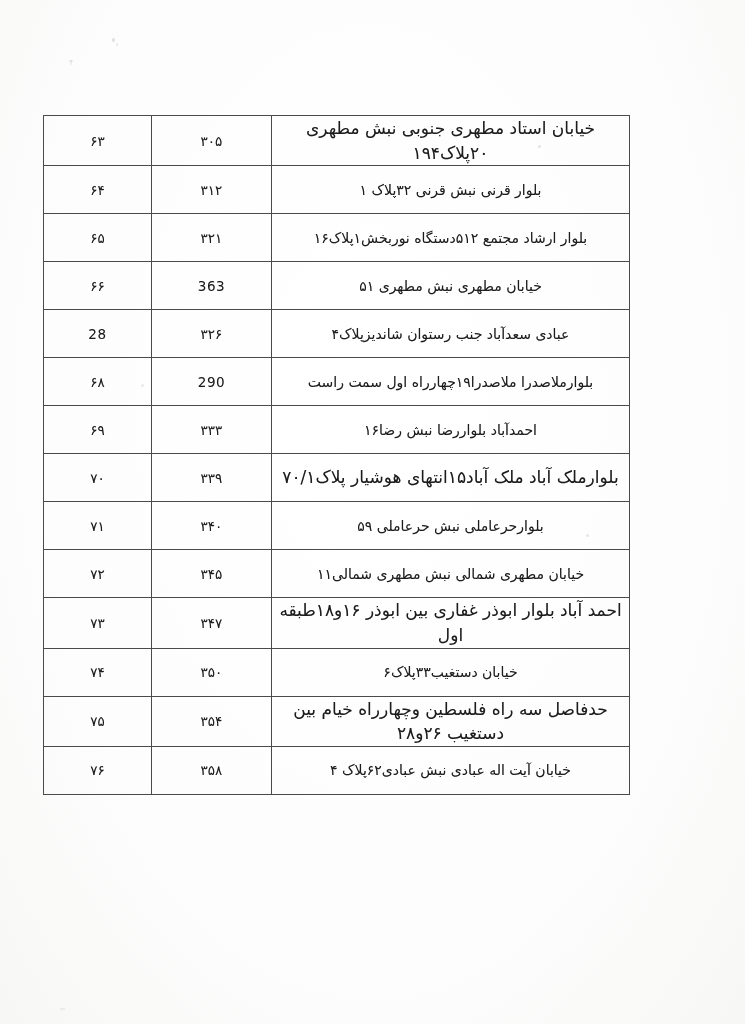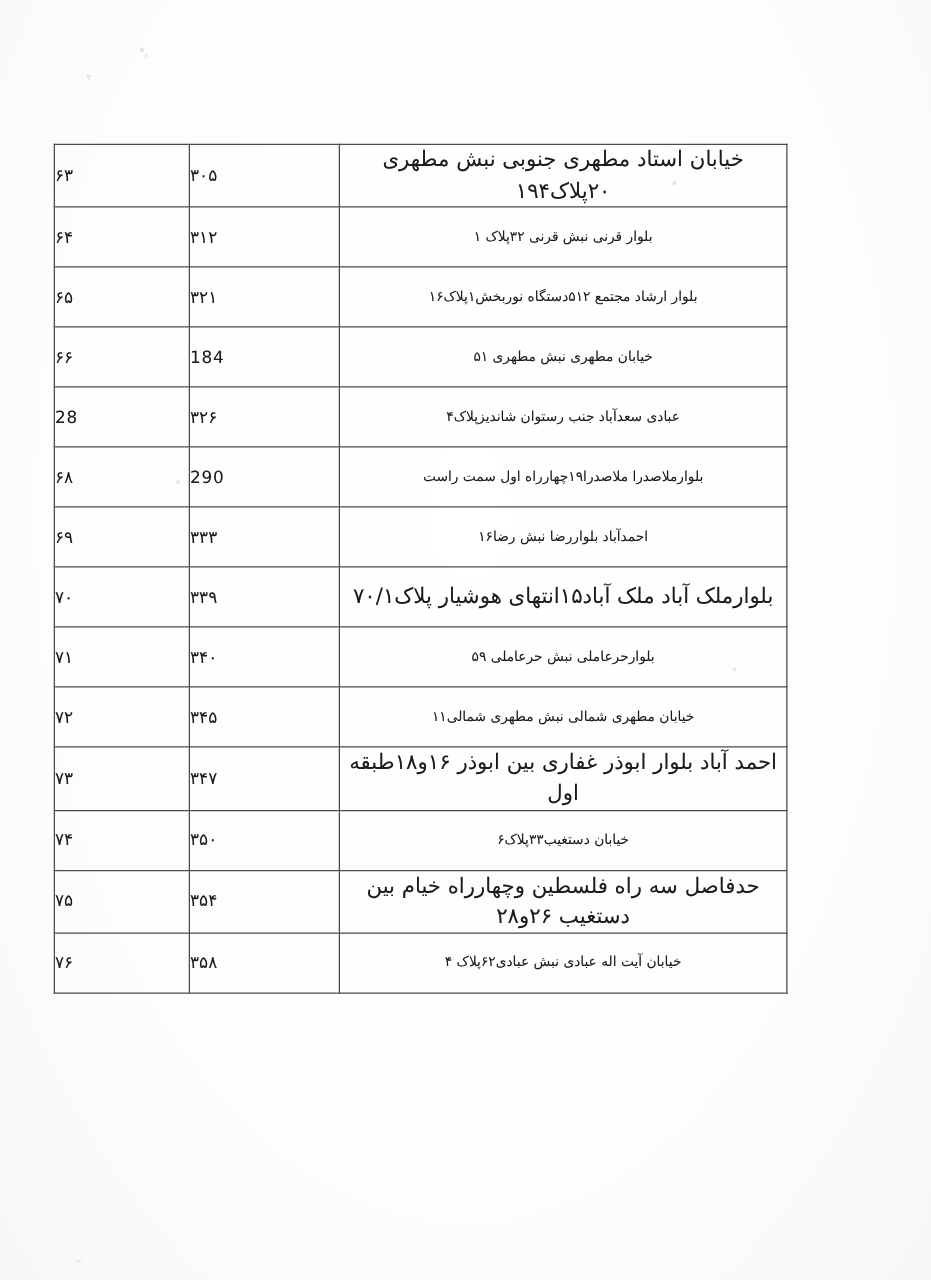--- a/index.html
+++ b/index.html
@@ -57,29 +57,29 @@
   }
 
   
   col.col-address { width: 358px; }
   col.col-code    { width: 120px; }
   col.col-index   { width: 108px; }
 
   td.cell-address {
     height: 47px;
     text-align: center;
-    font-size: 11px;
+    font-size: 14px;
     line-height: 1.45;
     padding: 2px 10px;
     letter-spacing: 0.1px;
   }
   td.cell-code,
   td.cell-index {
     height: 47px;
-    text-align: left;
+    text-align: center;
     font-size: 13.5px;
     letter-spacing: 0.6px;
   }
 
   
   td.cell-address.long { font-size: 17px; }
 
   
   .ink {
     display: inline-block;
@@ -118,21 +118,21 @@
           <td class="cell-code"><span class="ink">۳۱۲</span></td>
           <td class="cell-index"><span class="ink">۶۴</span></td>
         </tr>
         <tr>
           <td class="cell-address"><span class="ink">بلوار ارشاد مجتمع ۵۱۲دستگاه نوربخش۱پلاک۱۶</span></td>
           <td class="cell-code"><span class="ink">۳۲۱</span></td>
           <td class="cell-index"><span class="ink">۶۵</span></td>
         </tr>
         <tr>
           <td class="cell-address"><span class="ink">خیابان مطهری نبش مطهری ۵۱</span></td>
-          <td class="cell-code"><span class="ink">184</span></td>
+          <td class="cell-code"><span class="ink">363</span></td>
           <td class="cell-index"><span class="ink">۶۶</span></td>
         </tr>
         <tr>
           <td class="cell-address"><span class="ink">عبادی سعدآباد جنب رستوان شاندیزپلاک۴</span></td>
           <td class="cell-code"><span class="ink">۳۲۶</span></td>
           <td class="cell-index"><span class="ink">28</span></td>
         </tr>
         <tr>
           <td class="cell-address"><span class="ink">بلوارملاصدرا ملاصدرا۱۹چهارراه اول سمت راست</span></td>
           <td class="cell-code"><span class="ink">290</span></td>

